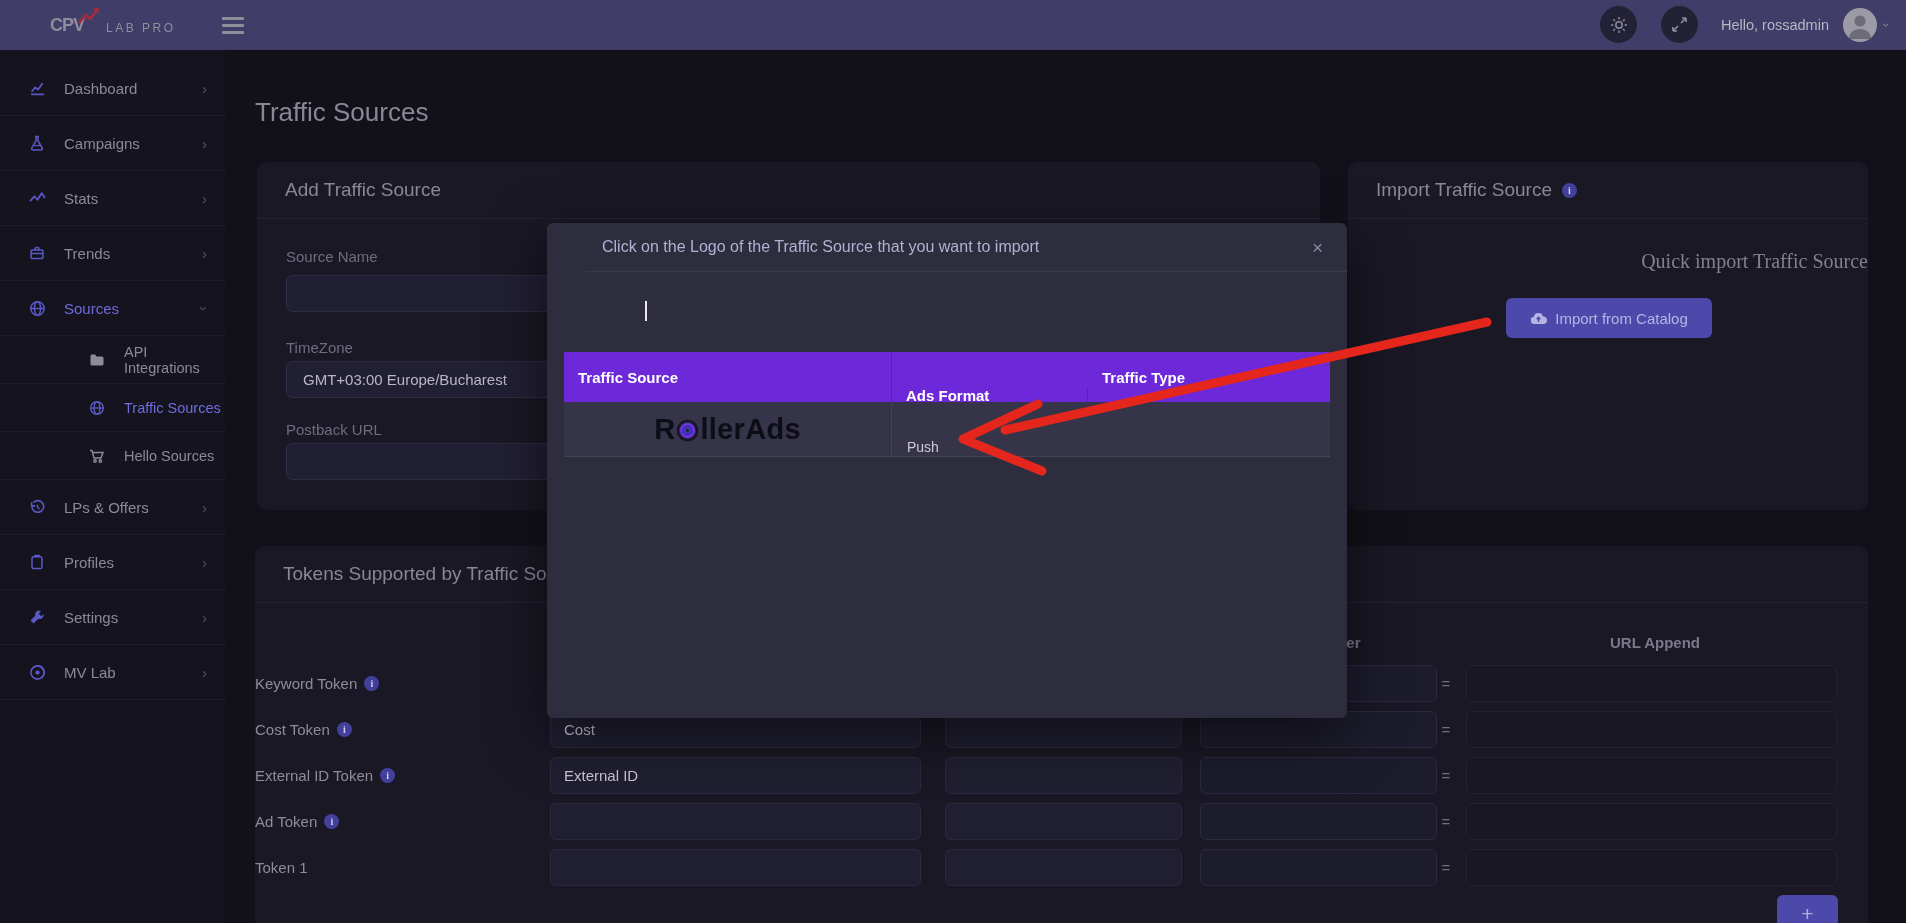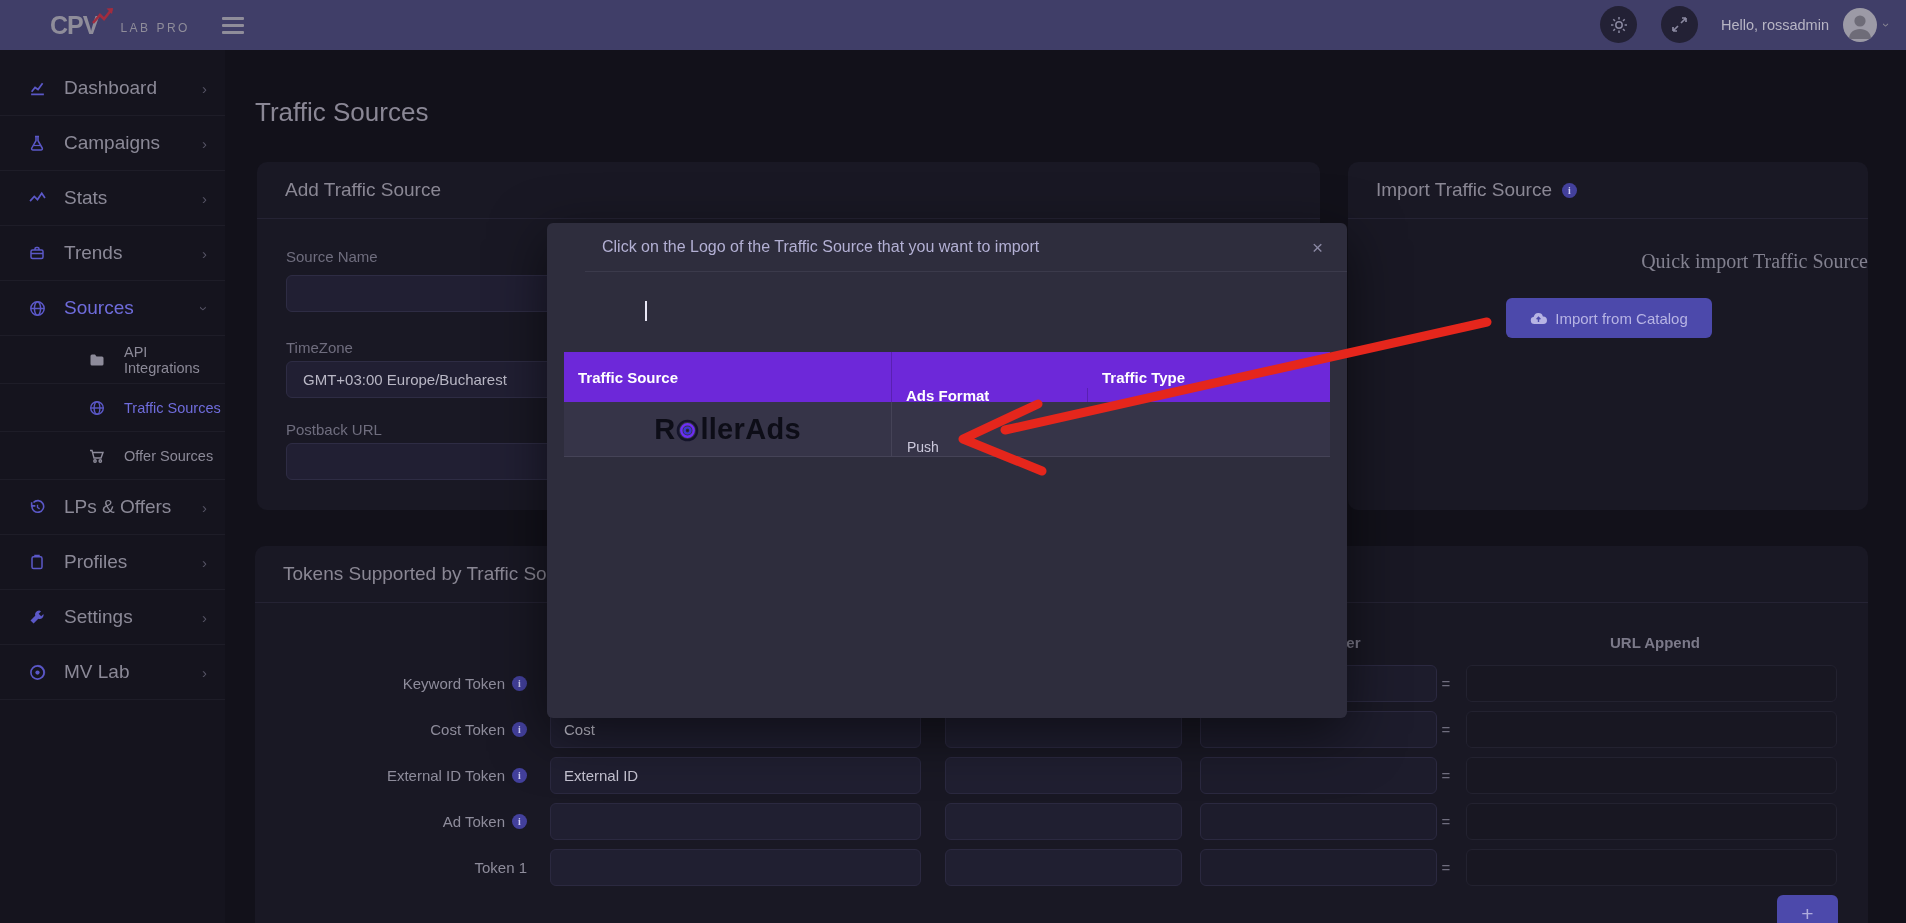--- a/index.html
+++ b/index.html
@@ -3,39 +3,39 @@
 <meta charset="utf-8">
 <title>CPV Lab Pro — Traffic Sources</title>
 <style>
   * { margin:0; padding:0; box-sizing:border-box; }
   html,body { width:1906px; height:923px; overflow:hidden; }
   body { position:relative; background:#12111a; font-family:"Liberation Sans", sans-serif; }
 
   
   .topbar { position:absolute; left:0; top:0; width:1906px; height:50px; background:#403e68; z-index:30; }
   .logo { position:absolute; left:50px; top:0; height:50px; display:flex; align-items:center; }
-  .logo-cpv { font-size:25px; font-weight:bold; color:#8f8d9a; letter-spacing:-1px; }
+  .logo-cpv { font-size:18px; font-weight:bold; color:#8f8d9a; letter-spacing:-1px; }
   .logo-zig { margin:-18px 0 0 -6px; }
   .logo-sub { font-size:12px; letter-spacing:2.5px; color:#8f8d9a; margin-left:2px; margin-top:6px; }
   .hamburger { position:absolute; left:222px; top:17px; width:22px; cursor:pointer; }
   .hamburger i { display:block; width:22px; height:3px; background:#8f8d9a; border-radius:1px; margin-bottom:4px; }
   .circle-btn { position:absolute; top:6px; width:37px; height:37px; border-radius:50%; background:#232135; display:flex; align-items:center; justify-content:center; color:#8a88a0; }
   .btn-theme { left:1600px; } .btn-expand { left:1661px; }
   .greeting { position:absolute; left:1721px; top:0; height:50px; line-height:50px; font-size:14.5px; color:#b7b5c4; }
   .avatar { position:absolute; left:1843px; top:8px; width:34px; height:34px; border-radius:50%; background:#9c9aa6; overflow:hidden; }
   .avatar-chev { position:absolute; left:1884px; top:0; height:50px; line-height:50px; color:#8a8894; font-size:12px; display:inline-block; }
   .avatar-chev span { display:inline-block; transform:rotate(90deg); }
 
   
   .sidebar { position:absolute; left:0; top:50px; width:225px; height:873px; background:#15141e; padding-top:11px; z-index:25; }
   .sb-item { display:flex; align-items:center; height:55px; padding-left:28px; border-bottom:1px solid #1e1d28; cursor:pointer; }
   .sb-item.sub { height:48px; padding-left:88px; }
   .sb-ico { width:18px; height:18px; margin-right:18px; color:#5b58c8; display:flex; align-items:center; justify-content:center; flex:none; }
   .sb-ico.gray { color:#8d8b9a; }
-  .sb-label { font-size:19px; color:#8b8997; }
+  .sb-label { font-size:15px; color:#8b8997; }
   .sb-item.active .sb-label { color:#6f6cdc; }
   .sb-item.sub .sb-label { font-size:14.5px; }
   .sb-chev { margin-left:auto; margin-right:18px; color:#555364; font-size:15px; }
   .sb-chev.down { transform:rotate(90deg); }
 
   
   .page-title { position:absolute; left:255px; top:97px; font-size:26px; color:#8a8795; }
   .panel { position:absolute; background:#191824; border-radius:10px; }
   .panel-header { height:57px; border-bottom:1px solid #252334; display:flex; align-items:center; padding-left:28px; font-size:19px; color:#8a8794; }
   .add-panel { left:257px; top:162px; width:1063px; height:348px; }
@@ -49,21 +49,21 @@
   .quick-text { position:absolute; left:0; right:0; top:88px; text-align:right; font-size:20px; color:#82808f;font-family:Liberation Serif, serif; }
   .import-btn { position:absolute; left:158px; top:136px; width:206px; height:40px; background:#4c49ab; border:none; border-radius:6px; color:#b7b4e4; font-size:15px; display:flex; align-items:center; justify-content:center; gap:8px; cursor:pointer; font-family:"Liberation Sans", sans-serif; }
 
   .info { display:inline-block; width:15px; height:15px; border-radius:50%; background:#43409c; color:#cfcdf2; font-size:10px; font-weight:bold; line-height:15px; text-align:center; font-family:"Liberation Serif", serif; flex:none; }
 
   
   .col-head { position:absolute; top:88px; width:220px; text-align:center; font-size:15px; font-weight:bold; color:#7b7989; }
   .ch-placeholder { left:953px; }
   .ch-url { left:1290px; }
   .tok-row { position:absolute; left:0; width:1613px; height:37px; }
-  .tok-label { position:absolute; left:0; top:0; width:272px; height:37px; display:flex; align-items:center; justify-content:flex-end; gap:7px; font-size:15px; color:#8e8c9b; }
+  .tok-label { position:absolute; left:0; top:0; width:272px; height:37px; display:flex; align-items:center; justify-content:flex-start; gap:7px; font-size:15px; color:#8e8c9b; }
   .t-in { position:absolute; top:0; height:37px; background:#201f31; border:1px solid #2b2940; border-radius:6px; color:#c6c4d2; font-size:15px; padding:0 13px; font-family:"Liberation Sans", sans-serif; }
   .in1 { left:295px; width:371px; }
   .inA { left:690px; width:237px; }
   .inB { left:945px; width:237px; background:#1d1c2c; }
   .inURL { left:1211px; width:371px; background:#181722; border-color:#232230; }
   .eq { position:absolute; left:1183px; top:0; width:16px; height:37px; line-height:37px; text-align:center; color:#6f6d7e; font-size:15px; }
   .add-row-btn { position:absolute; left:1522px; top:349px; width:61px; height:38px; background:#4c49ab; border:none; border-radius:6px; color:#aeabdd; font-size:21px; cursor:pointer; }
 
   
   .modal { position:absolute; left:547px; top:223px; width:800px; height:495px; background:#2e2d3d; border-radius:6px; box-shadow:0 16px 55px rgba(0,0,0,.55); z-index:40;padding-left:38px; }
@@ -329,21 +329,21 @@
     <span class="sb-label">Traffic Sources</span>
   </div>
   <div class="sb-item sub">
     <span class="sb-ico gray">
         <svg width="16" height="16" viewBox="0 0 16 16" fill="none" stroke="currentColor" stroke-width="1.4">
           <path d="M1 2.5h2l2 7.5h7l2-5.5H4"></path>
           <circle cx="6" cy="13" r="1.2"></circle>
           <circle cx="11.3" cy="13" r="1.2"></circle>
         </svg>
       </span>
-    <span class="sb-label">Offer Sources</span>
+    <span class="sb-label">Hello Sources</span>
   </div>
   <div class="sb-item">
     <span class="sb-ico">
         <svg width="17" height="17" viewBox="0 0 16 16" fill="none" stroke="currentColor" stroke-width="1.5">
           <path d="M2.5 3v3.5H6"></path>
           <path d="M2.8 6.5a5.5 5.5 0 1 0 1.4-3.2"></path>
           <path d="M8 5.5V8l2 1.3" stroke-width="1.3"></path>
         </svg>
       </span>
     <span class="sb-label">LPs &amp; Offers</span>

